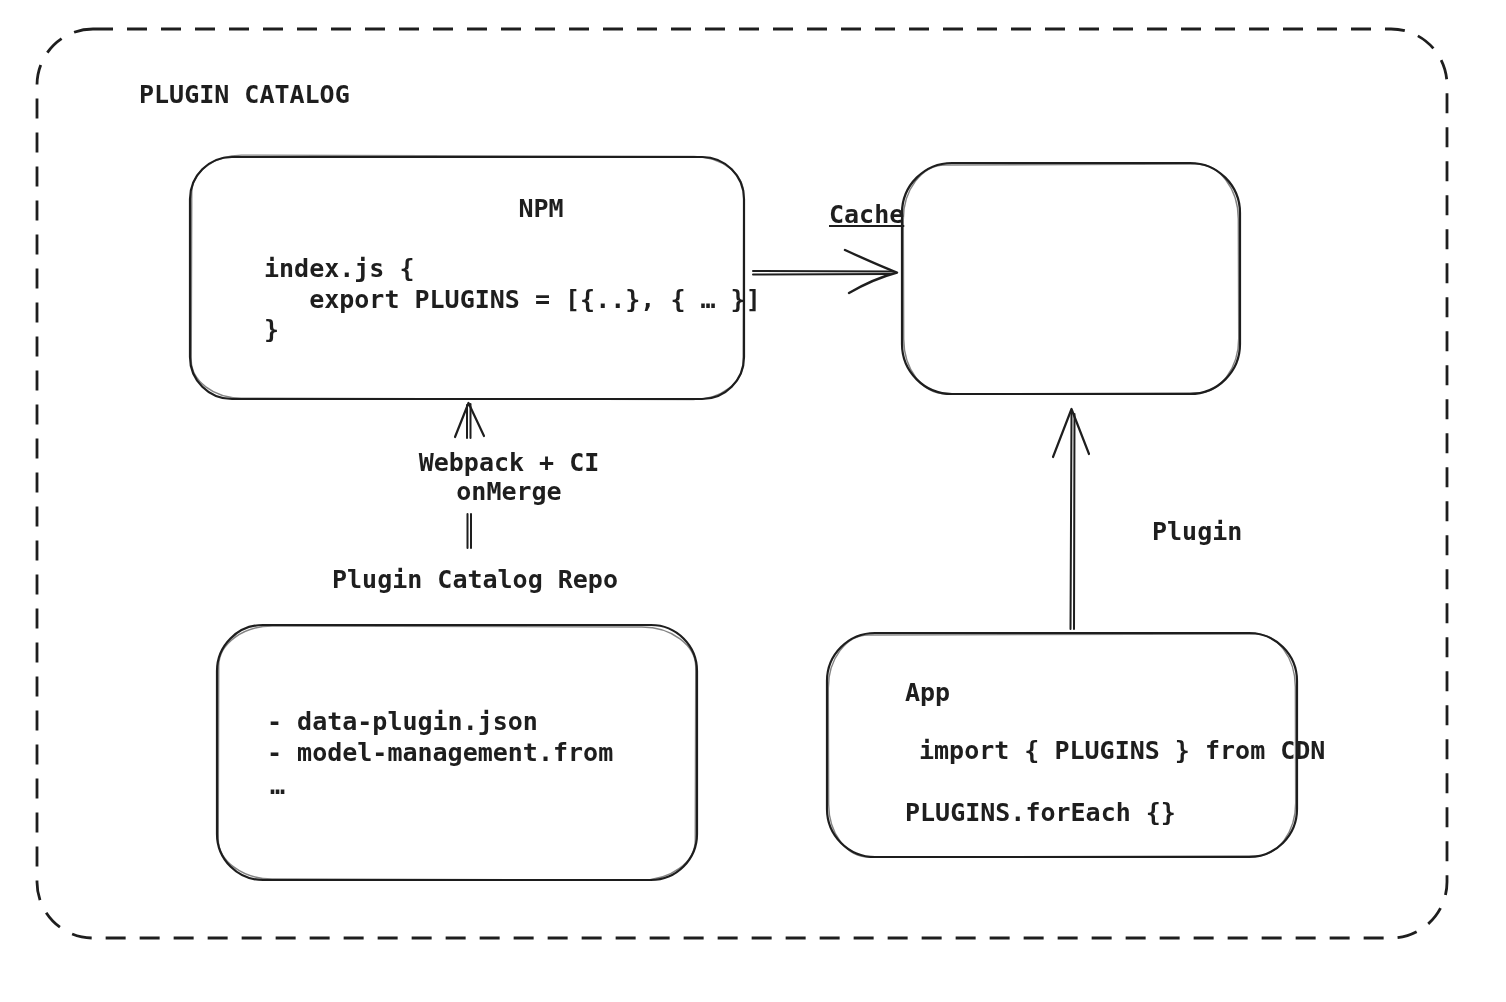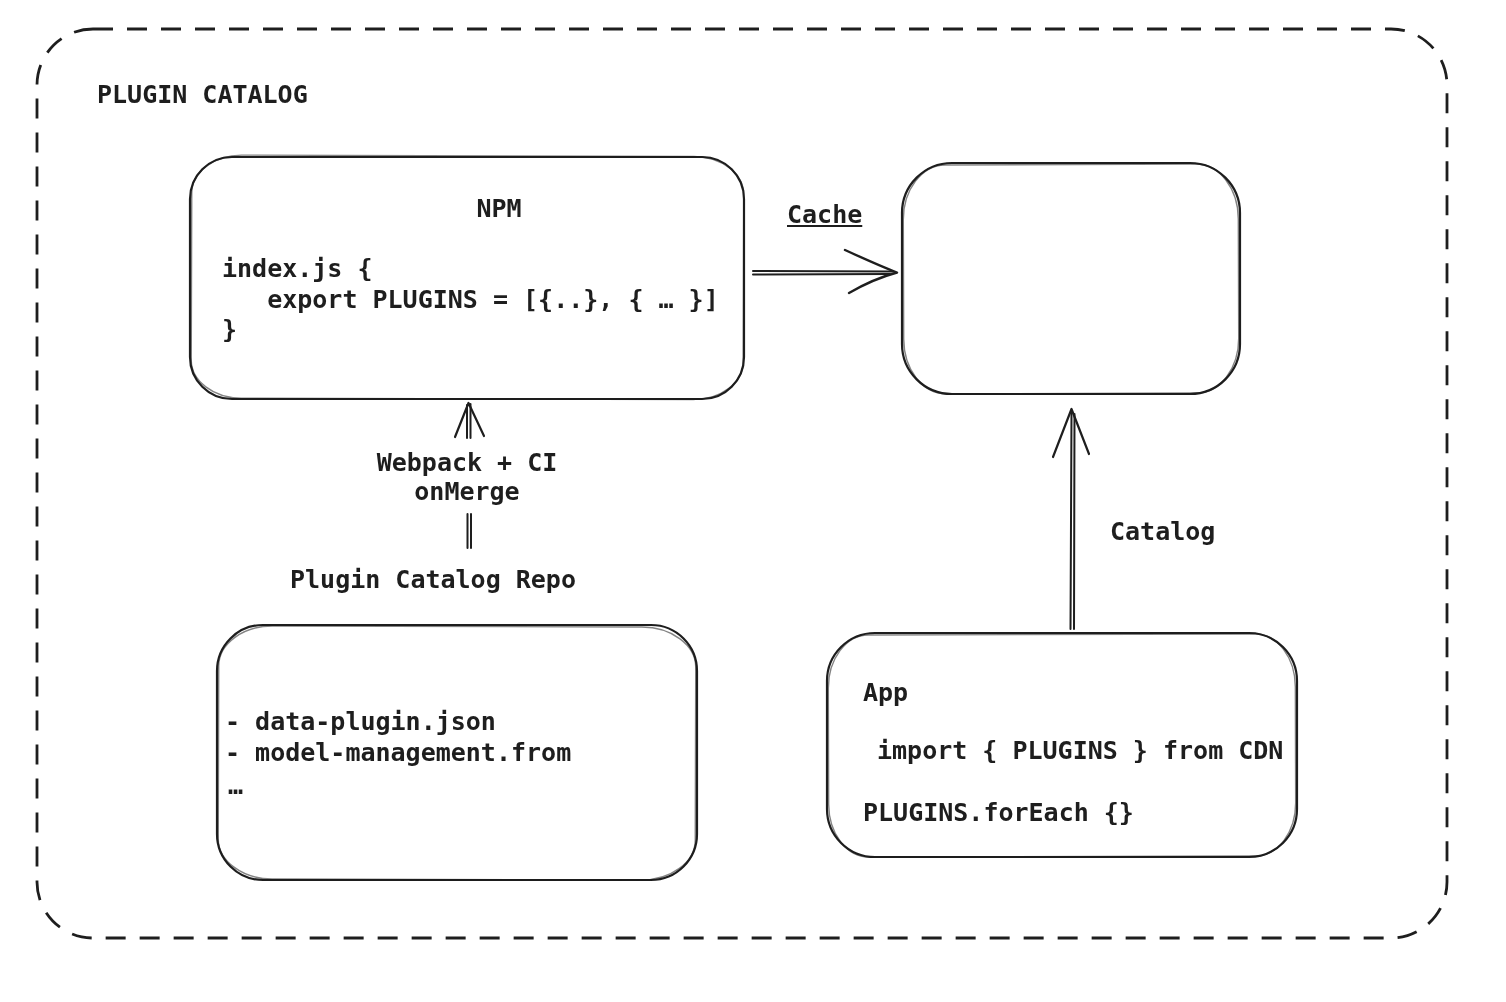--- a/index.html
+++ b/index.html
@@ -23,20 +23,21 @@
   }
   .label {
     position: absolute;
     color: #1e1e1e;
     font-family: "DejaVu Sans Mono", "Liberation Mono", monospace;
     font-size: 25px;
     font-weight: 600;
     line-height: 1.18;
     white-space: pre;
     letter-spacing: 0;
+    margin-left: 42px;
   }
   .centered {
     text-align: center;
   }
 </style>
 </head>
 <body>
 
 <div class="stage">
 
@@ -100,15 +101,15 @@
 
   <div class="label" style="left:290px; top:565px;text-align:center;">Plugin Catalog Repo</div>
   <div class="label" style="left:225px; top:707px;">- data-plugin.json</div>
   <div class="label" style="left:225px; top:738px;">- model-management.from</div>
   <div class="label" style="left:228px; top:771px;">…</div>
 
   <div class="label" style="left:863px; top:678px;">App</div>
   <div class="label" style="left:877px; top:736px;">import { PLUGINS } from CDN</div>
   <div class="label" style="left:863px; top:798px;">PLUGINS.forEach {}</div>
 
-  <div class="label" style="left:1110px; top:517px;">Catalog</div>
+  <div class="label" style="left:1110px; top:517px;">Plugin</div>
 
 </div>
 
 </body></html>

